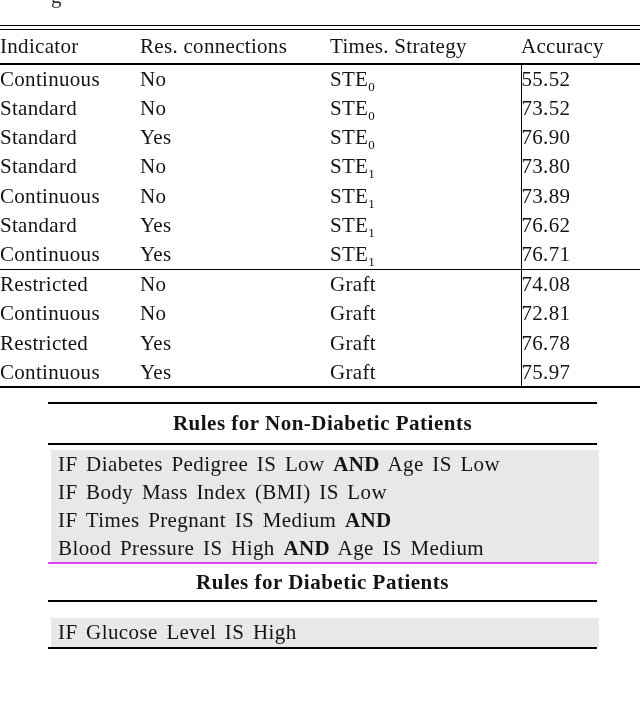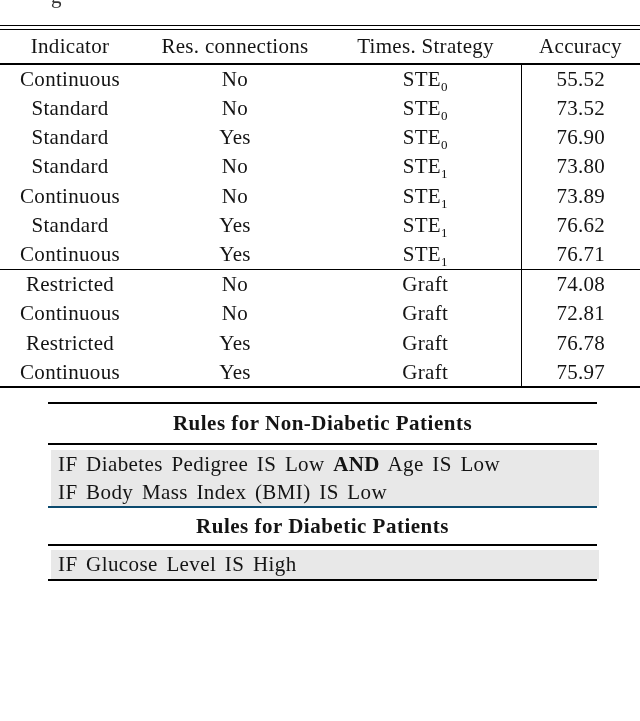--- a/index.html
+++ b/index.html
@@ -26,21 +26,21 @@
   }
   table.results {
     border-collapse: collapse; table-layout: fixed;
     width: 640px; border-bottom: 2px solid #000;
   }
   table.results col.c1 { width: 140px; }
   table.results col.c2 { width: 190px; }
   table.results col.c3 { width: 191px; }
   table.results col.c4 { width: 119px; }
   table.results th, table.results td {
-    padding: 0; text-align: center; font-weight: normal;
+    padding: 0; text-align: left; font-weight: normal;
     font-size: 21px; letter-spacing: 0.3px; color: #141414;
   }
   table.results thead tr { height: 34px; }
   table.results thead { border-bottom: 2px solid #000; }
   table.results tbody tr { height: 29.4px; }
   table.results tbody.graft-section { border-top: 1.8px solid #000; }
   table.results tbody td:last-child { border-left: 1.7px solid #000; }
   table.results sub { font-size: 62%; line-height: 0; }
   .bold { font-weight: bold; }
 
@@ -49,24 +49,24 @@
     position: absolute; left: 48px; top: 402px; width: 549px;
     border-top: 2px solid #000; border-bottom: 2px solid #000;
     font-size: 21px; color: #141414;
   }
   .rules-heading {
     height: 39px; line-height: 39px; text-align: center;
     font-weight: bold; letter-spacing: 0.5px;
     border-bottom: 2px solid #000;
   }
   .rules-heading.rule-top {
-    border-top: 2px solid #0c4a6e; height: 36px; line-height: 36px;
+    border-top: 2px solid #d946ef; height: 36px; line-height: 36px;
   }
   .rules-body { padding-top: 5px; }
-  .rules-body.second { padding-top: 4px; }
+  .rules-body.second { padding-top: 16px; }
   .rule-row { padding-left: 16px; }
   .rule-row.shaded {
     background: #e8e8e8;
     margin-left: 3px; margin-right: -2px;
     padding-left: 7px;
   }
   .rule-line {
     height: 28px; line-height: 28px;
     white-space: nowrap; letter-spacing: 0.4px; word-spacing: 3px;
   }
@@ -170,20 +170,24 @@
 <div class="rules-wrap">
   <div id="rules-sections">
       <div class="rules-heading">Rules for Non-Diabetic Patients</div>
       <div class="rules-body">
         <div class="rule-row shaded">
           <div class="rule-line"><span>IF Diabetes Pedigree IS Low </span><span class="bold">AND</span><span> Age IS Low</span></div>
         </div>
         <div class="rule-row shaded">
           <div class="rule-line"><span>IF Body Mass Index (BMI) IS Low</span></div>
         </div>
+        <div class="rule-row shaded">
+          <div class="rule-line"><span>IF Times Pregnant IS Medium </span><span class="bold">AND</span></div>
+          <div class="rule-line"><span>Blood Pressure IS High </span><span class="bold">AND</span><span> Age IS Medium</span></div>
+        </div>
       </div>
       <div class="rules-heading rule-top">Rules for Diabetic Patients</div>
       <div class="rules-body second">
         <div class="rule-row shaded">
           <div class="rule-line"><span>IF Glucose Level IS High</span></div>
         </div>
       </div>
     </div>
 </div>
 

